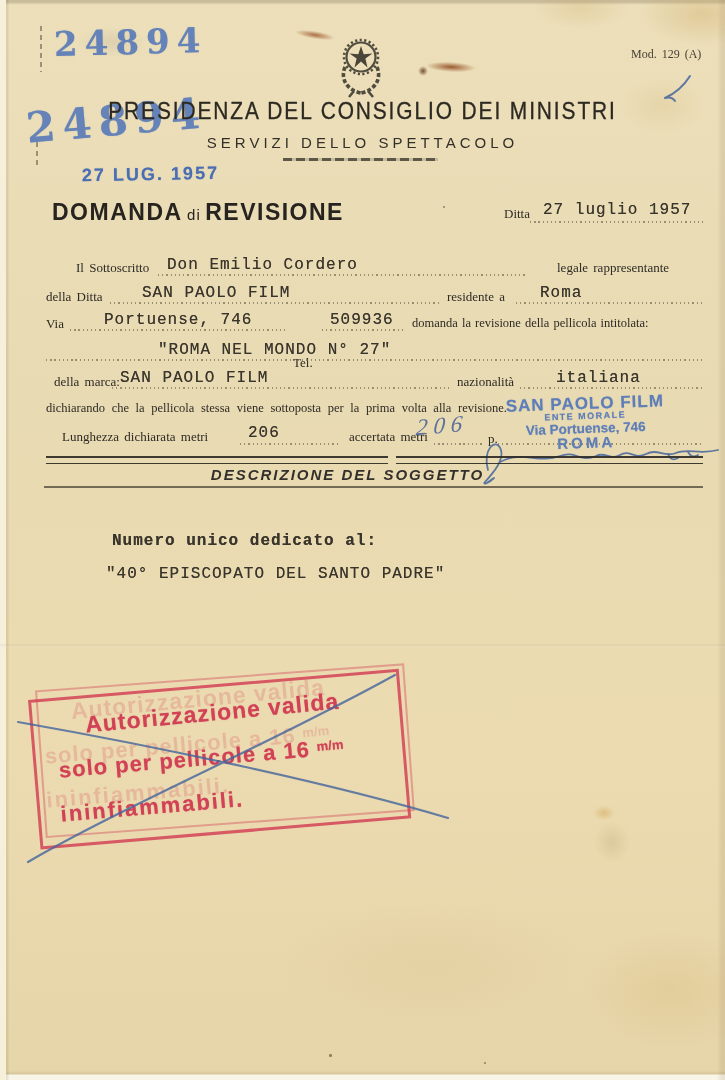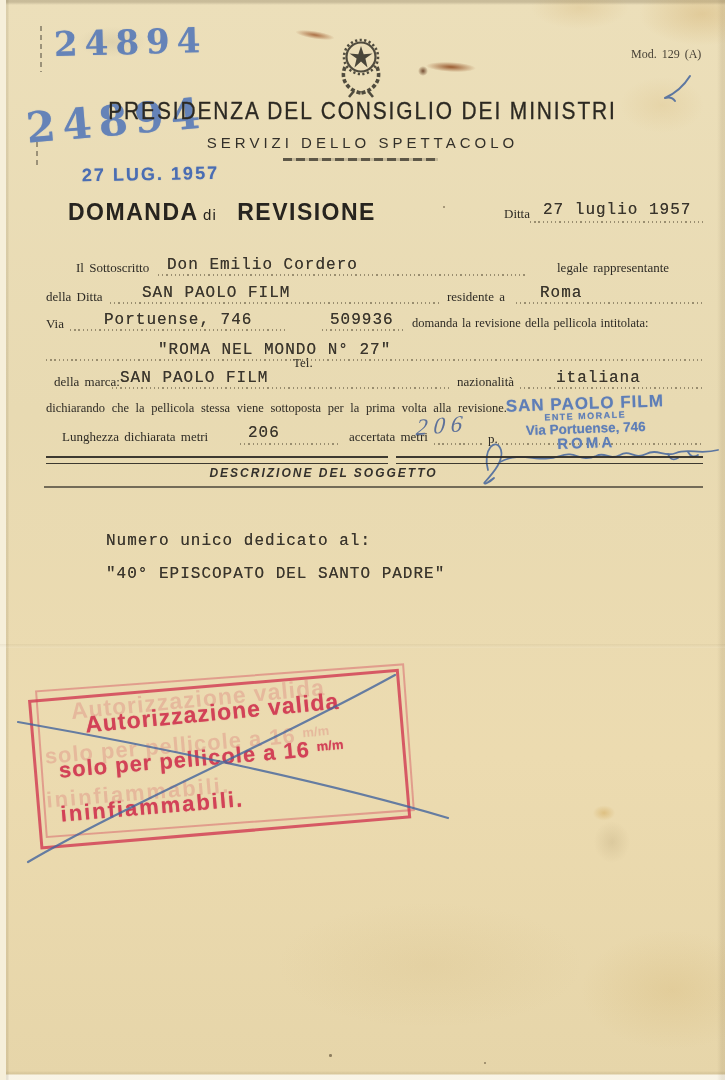--- a/index.html
+++ b/index.html
@@ -35,25 +35,25 @@
   .org-title{position:absolute;left:0;width:725px;top:98px;text-align:center;font-size:22px;
         letter-spacing:2px;transform:scaleX(.95) scaleY(1.1);color:#2c2922;
         -webkit-text-stroke:.3px #2c2922;white-space:nowrap;}
   .org-sub{position:absolute;left:0;width:725px;top:134px;text-align:center;font-size:15px;
         letter-spacing:4px;color:#33302a;white-space:nowrap;}
   .sub-rule{position:absolute;left:283px;top:158px;width:155px;height:2.5px;opacity:.8;
         background-image:repeating-linear-gradient(90deg,#3a362c 0 9px,rgba(58,54,44,.25) 9px 13px);}
   .date-stamp{position:absolute;left:82px;top:164px;font-size:18px;font-weight:700;letter-spacing:2px;
         color:#4a6db3;transform:rotate(-1deg);text-shadow:0 0 1px rgba(74,109,179,.5);}
   .form-title{position:absolute;left:52px;top:199px;white-space:nowrap;color:#27241f;}
-  .form-title .big{font-size:23px;font-weight:700;letter-spacing:1.5px;margin-left:16px;}
+  .form-title .big{font-size:23px;font-weight:700;letter-spacing:1.5px;}
   .form-title .small{font-size:15px;font-weight:400;letter-spacing:1px;}
   .dbl-rule{position:absolute;height:5px;border-top:2.5px solid #2f2c26;border-bottom:1.5px solid #2f2c26;opacity:.92;}
-  .section-hdr{position:absolute;left:0;width:647px;top:466px;text-align:center;font-size:12px;
-        font-weight:700;font-style:italic;letter-spacing:2px;color:#33302b;}
+  .section-hdr{position:absolute;left:0;width:647px;top:466px;text-align:center;font-size:15px;
+        font-weight:700;font-style:italic;letter-spacing:2px;color:#33302b;padding-left:24px;}
   .thin-rule{position:absolute;left:44px;top:486px;width:659px;height:1.6px;background:#4b463a;opacity:.75;}
   .company-stamp{position:absolute;left:498px;top:395px;width:175px;text-align:center;
         color:var(--stamp-blue);transform:rotate(-2deg);opacity:.92;
         text-shadow:0 0 1px rgba(83,119,184,.55);font-weight:700;line-height:1.02;}
   .company-stamp .l1{font-size:17px;letter-spacing:1px;}
   .company-stamp .l2{font-size:9px;letter-spacing:1.5px;}
   .company-stamp .l3{font-size:13.5px;}
   .company-stamp .l4{font-size:15px;letter-spacing:3px;}
   .hand206{position:absolute;left:416px;top:413px;font-family:"Liberation Serif",serif;font-style:italic;
         font-size:23px;letter-spacing:6px;color:#4f6697;transform:rotate(-5deg) skewX(-10deg);opacity:.9;}
@@ -183,21 +183,21 @@
       <path d="M28 32 C50 20 66 34 88 26 C104 20 108 33 124 26 C134 21 136 31 148 25 C158 19 162 30 174 24 C186 18 192 28 204 23 C216 18 228 25 246 20"></path>
       <path d="M196 24 q3 8 10 4 M216 22 q4 7 10 3"></path>
     </g>
   </svg>
 
   <div class="dbl-rule" style="left:46px;top:456px;width:342px;"></div>
   <div class="dbl-rule" style="left:396px;top:456px;width:307px;"></div>
   <div class="section-hdr">DESCRIZIONE DEL SOGGETTO</div>
   <div class="thin-rule"></div>
 
-  <div class="type" style="left:106px;top:532px;">Numero unico dedicato al:</div>
+  <div class="type" style="left:112px;top:532px;font-weight:bold;">Numero unico dedicato al:</div>
   <div class="type" style="left:106px;top:565px;">"40° EPISCOPATO DEL SANTO PADRE"</div>
 
   <div class="red-stamp">
     <div class="rl rl1">Autorizzazione valida</div>
     <div class="rl rl2"><span>solo per pellicole a 16</span>&nbsp;<span class="mm">m/m</span></div>
     <div class="rl rl3">ininfiammabili.</div>
   </div>
 
   <svg style="left:0;top:655px;" width="470" height="225" viewBox="0 0 470 225">
     <g stroke="var(--pen-blue)" stroke-width="2.2" fill="none" stroke-linecap="round" opacity=".8">

